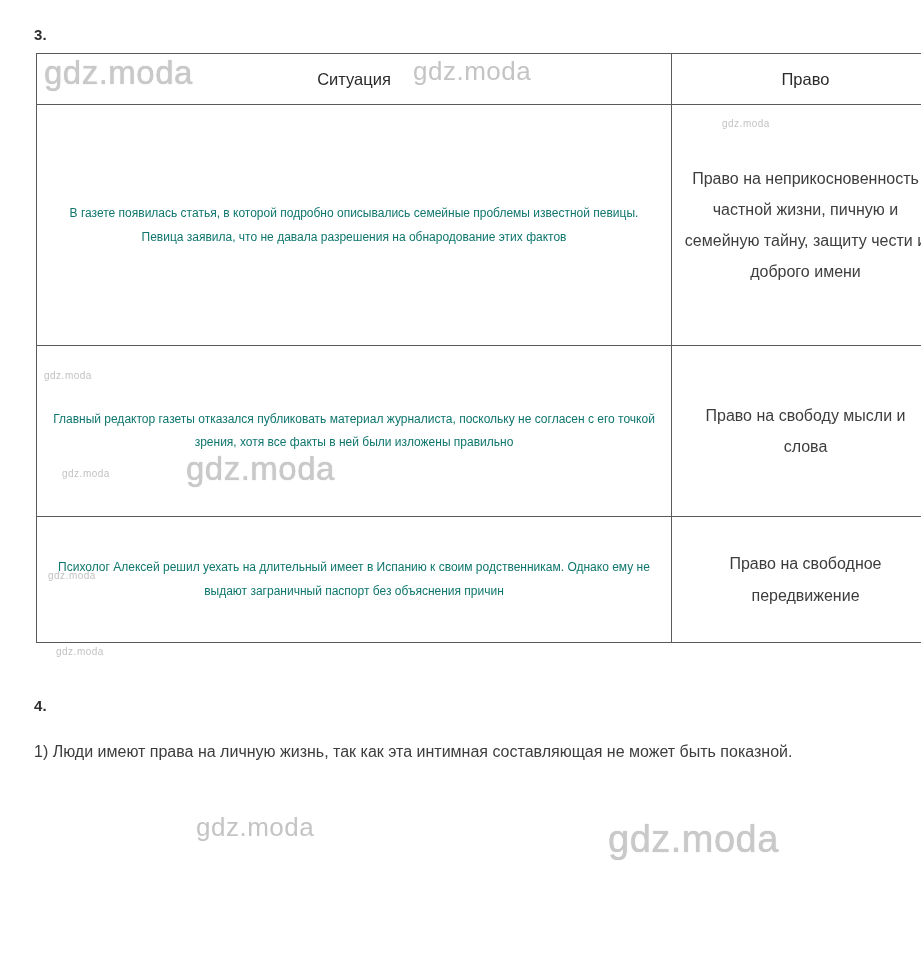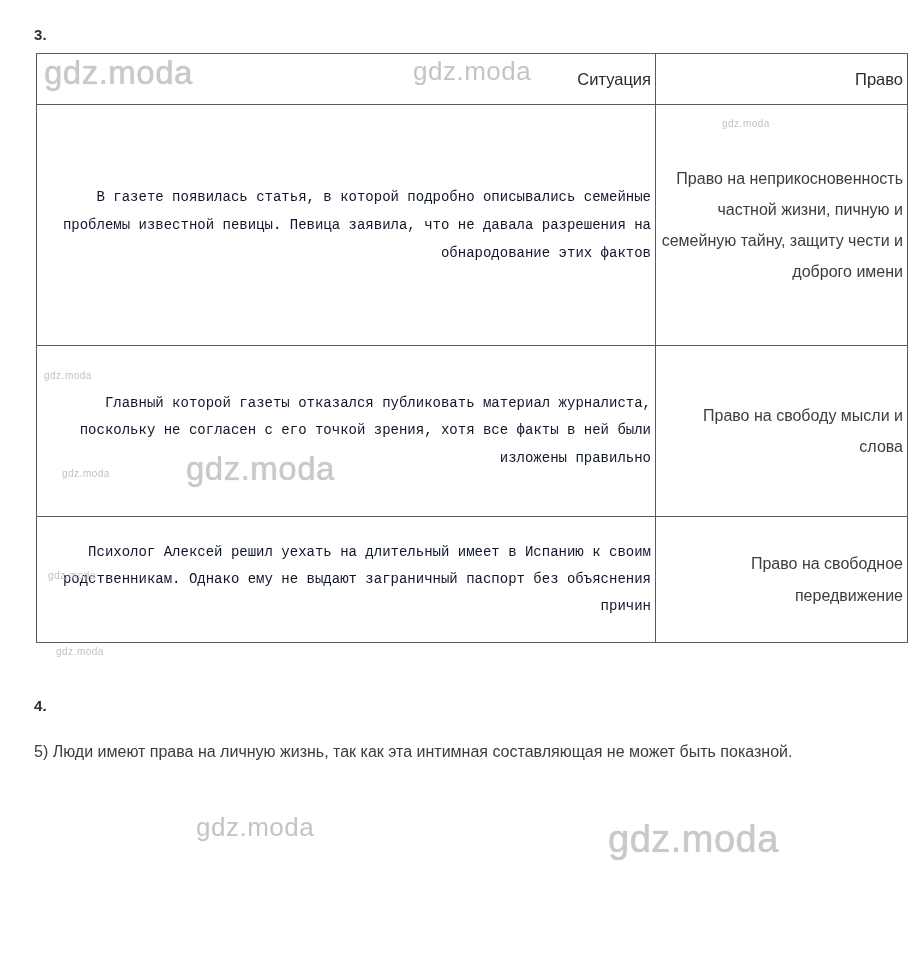--- a/index.html
+++ b/index.html
@@ -32,42 +32,40 @@
   table.situations {
     border-collapse: collapse;
     width: 853px;
     table-layout: fixed;
     margin: 0 0 0 2px;
   }
   table.situations td,
   table.situations th {
     border: 1px solid #5a5a5a;
     vertical-align: middle;
-    padding: 10px 4px;
+    padding: 10px 12px;
     font-weight: normal;
-    text-align: right;
   }
   .col-situation { width: 610px; }
   .col-right { width: 243px; }
   .hdr {
     text-align: center;
     font-size: 16.5px;
     color: #2b2b2b;
     padding: 12px 8px;
     height: 30px;
   }
   .hdr-sit {
     position: relative;
   }
   .cell-text {
     text-align: center;
-    font-size: 14px;
+    font-size: 12px;
     line-height: 1.95;
-    color: #0f172a;
-    font-family: Liberation Mono, monospace;
+    color: #0f766e;
   }
   .cell-right {
     text-align: center;
     font-size: 16px;
     line-height: 1.95;
     color: #3d3d3d;
   }
   .row1 .cell-text { line-height: 2.0; }
   .row-tall td { height: 220px; }
   .row-mid td { height: 150px; }
@@ -126,33 +124,33 @@
         <th class="hdr hdr-sit col-situation">Ситуация</th>
         <th class="hdr col-right">Право</th>
       </tr>
     </thead>
     <tbody>
       <tr class="row1 row-tall">
         <td class="cell-text">В газете появилась статья, в которой подробно описывались семейные проблемы известной певицы. Певица заявила, что не давала разрешения на обнародование этих фактов</td>
         <td class="cell-right">Право на неприкосновенность частной жизни, пичную и семейную тайну, защиту чести и доброго имени</td>
       </tr>
       <tr class="row-mid">
-        <td class="cell-text">Главный которой газеты отказался публиковать материал журналиста, поскольку не согласен с его точкой зрения, хотя все факты в ней были изложены правильно</td>
+        <td class="cell-text">Главный редактор газеты отказался публиковать материал журналиста, поскольку не согласен с его точкой зрения, хотя все факты в ней были изложены правильно</td>
         <td class="cell-right">Право на свободу мысли и слова</td>
       </tr>
       <tr class="row-low">
         <td class="cell-text">Психолог Алексей решил уехать на длительный имеет в Испанию к своим родственникам. Однако ему не выдают заграничный паспорт без объяснения причин</td>
         <td class="cell-right">Право на свободное передвижение</td>
       </tr>
     </tbody>
   </table>
 
   <div class="answers">
     <div class="item-number num4">4.</div>
-    <p>5) Люди имеют права на личную жизнь, так как эта интимная составляющая не может быть показной.</p>
+    <p>1) Люди имеют права на личную жизнь, так как эта интимная составляющая не может быть показной.</p>
   </div>
 
   <div class="wm wm-lg" style="left:44px; top:54px;">gdz.moda</div>
   <div class="wm wm-md" style="left:413px; top:56px;">gdz.moda</div>
   <div class="wm wm-sm" style="left:722px; top:118px;">gdz.moda</div>
   <div class="wm wm-sm" style="left:44px; top:370px;">gdz.moda</div>
   <div class="wm wm-sm" style="left:62px; top:468px;">gdz.moda</div>
   <div class="wm wm-lg" style="left:186px; top:450px;">gdz.moda</div>
   <div class="wm wm-sm" style="left:48px; top:570px;">gdz.moda</div>
   <div class="wm wm-sm" style="left:56px; top:646px;">gdz.moda</div>

